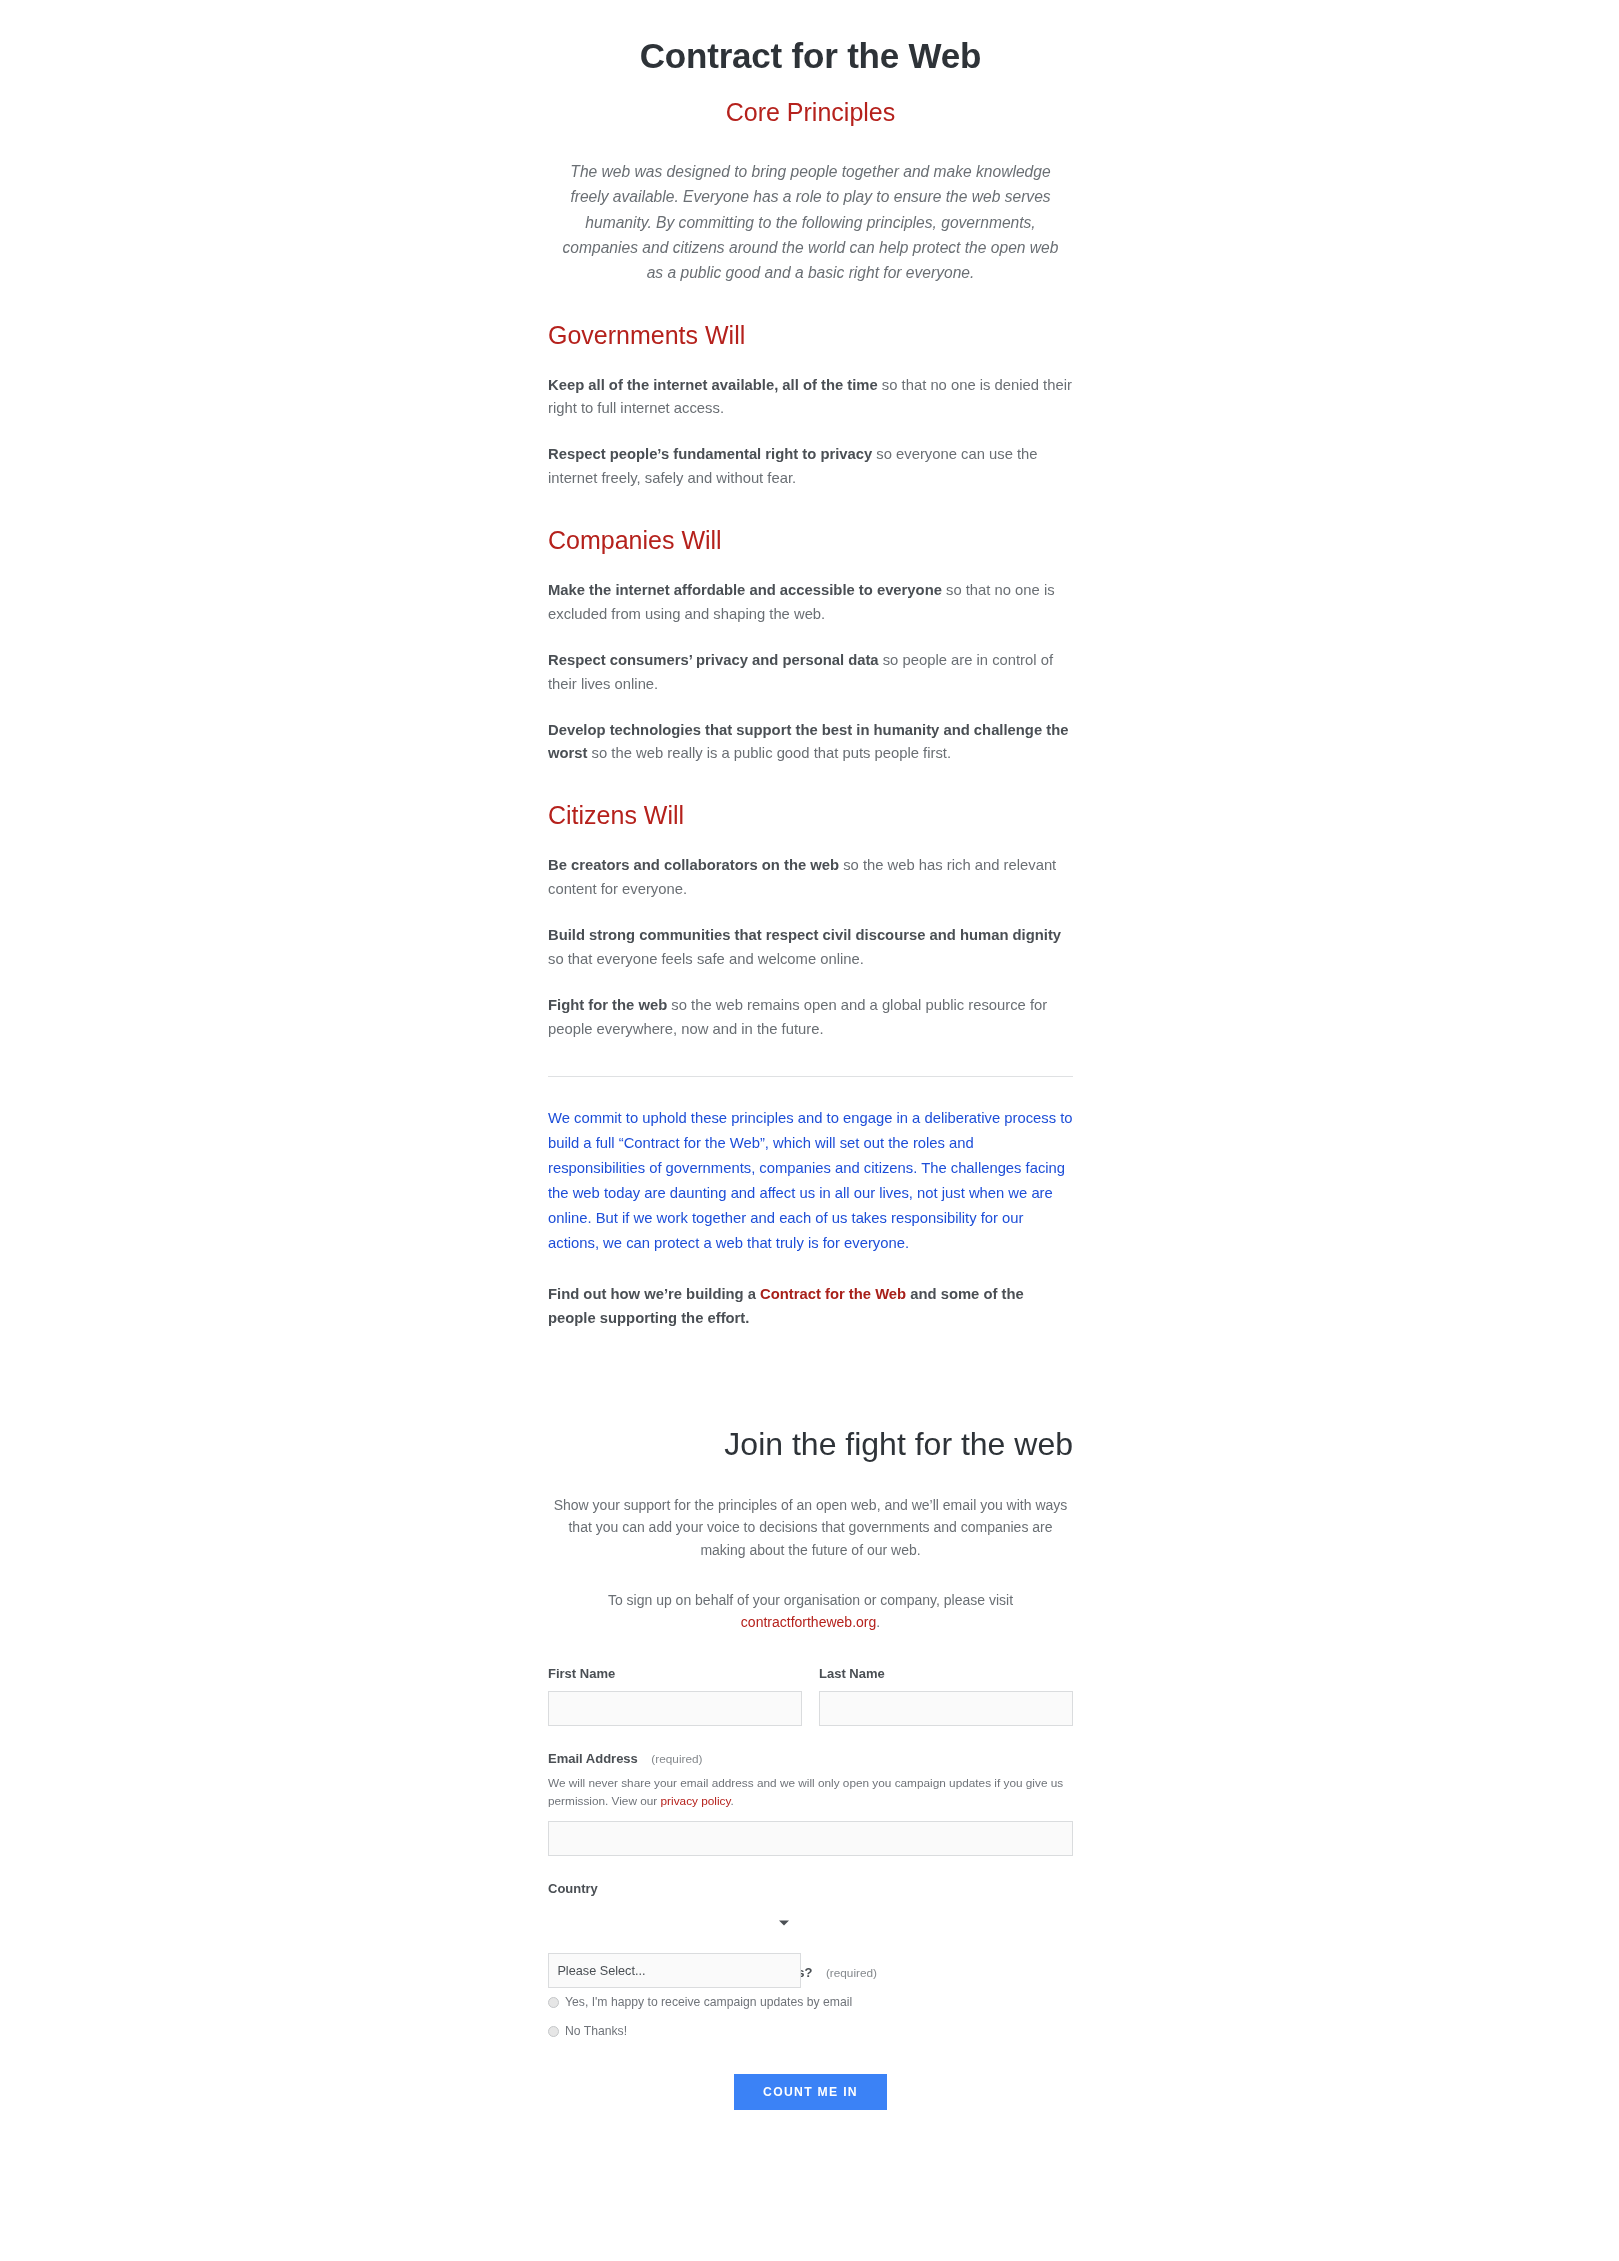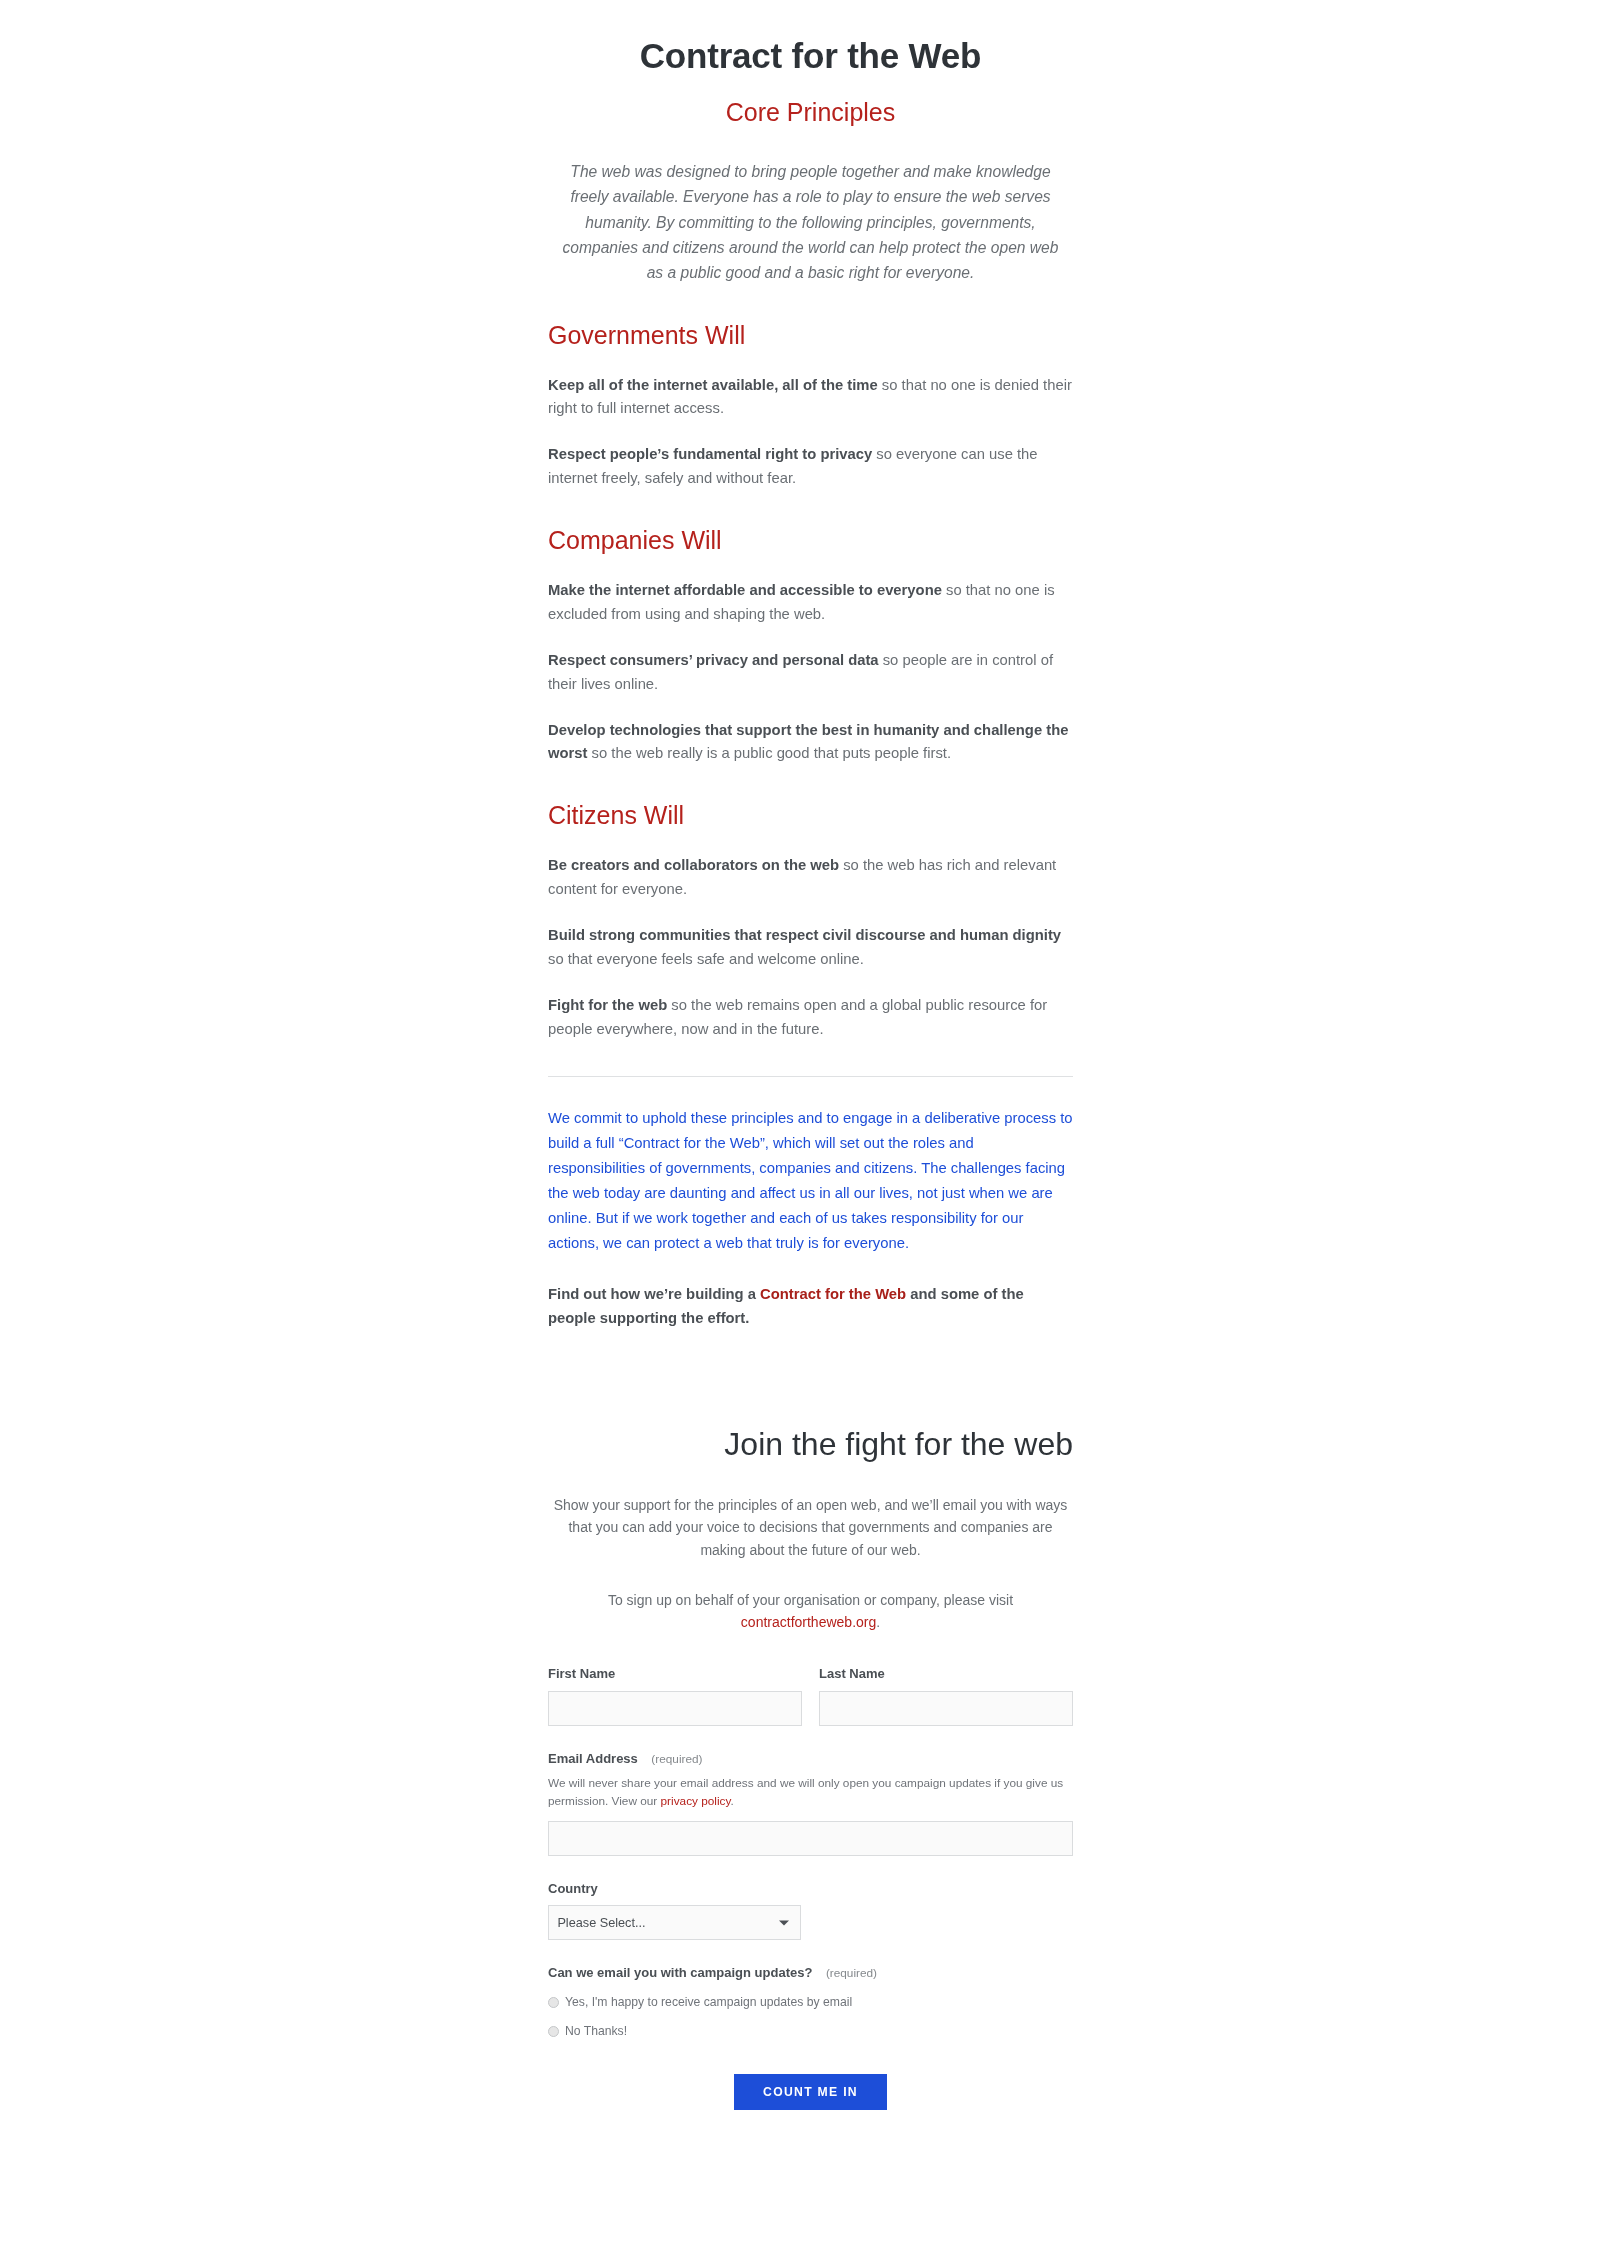--- a/index.html
+++ b/index.html
@@ -200,20 +200,21 @@
     width: 100%;
     height: 35px;
     background: #fafafa;
     border: 0.8px solid #dadcde;
     border-radius: 0;
     padding: 0 29px 0 8.4px;
     font-family: "Liberation Sans", sans-serif;
     font-size: 12.7px;
     color: #4a4f54;
     outline: none;
+    margin-top: 48px;
   }
   .select-arrow {
     position: absolute;
     right: 11.8px;
     top: 50%;
     transform: translateY(-50%);
     width: 0; height: 0;
     border-left: 5px solid transparent;
     border-right: 5px solid transparent;
     border-top: 5.9px solid #4c5055;
@@ -239,21 +240,21 @@
     color: #70747a;
     line-height: 1.4;
   }
 
   .submit-wrap {
     display: flex;
     justify-content: center;
     margin-top: 34px;
   }
   .submit-btn {
-    background: #1d4ed8;
+    background: #3b82f6;
     color: #ffffff;
     border: 0;
     border-radius: 0;
     font-family: "Liberation Sans", sans-serif;
     font-size: 12.2px;
     font-weight: 700;
     letter-spacing: 1.3px;
     padding: 11px 29px;
     cursor: pointer;
   }

